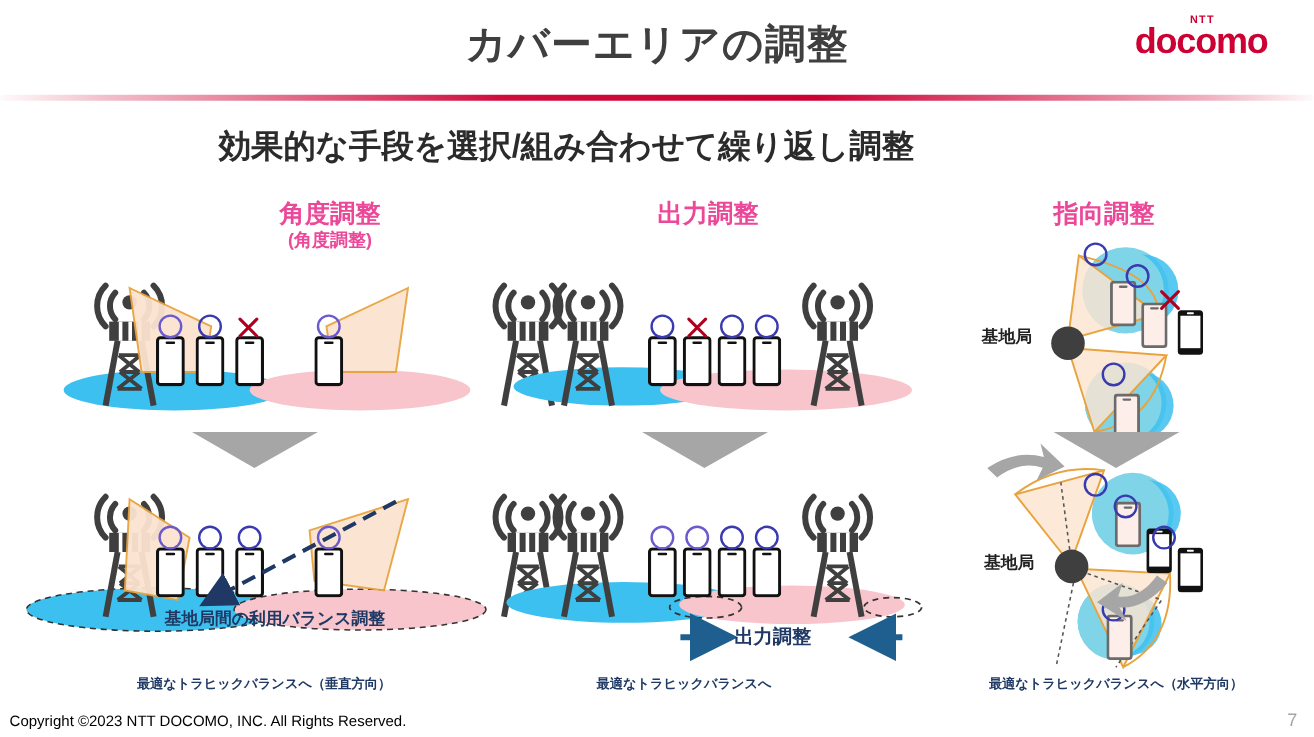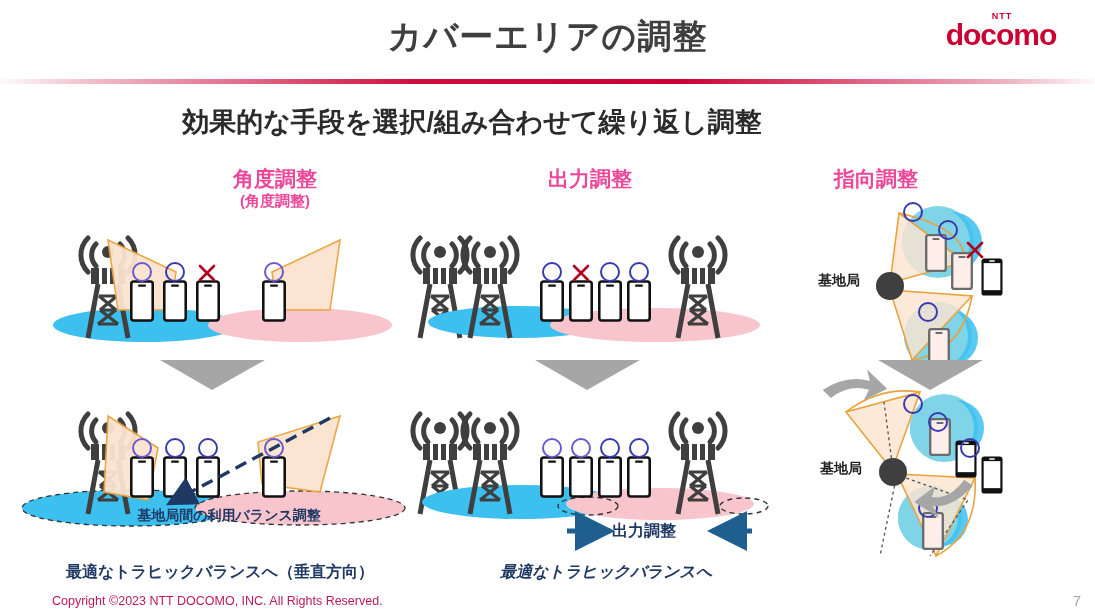--- a/index.html
+++ b/index.html
@@ -85,44 +85,43 @@
     position: absolute;
     text-align: center;
     color: #ec4899;
     font-weight: bold;
   }
   .col-head .main { font-size: 21px; line-height: 25px; }
   .col-head .sub  { font-size: 15px; line-height: 19px; }
 
   #head-1 { left: 155px; top: 166px; width: 240px; }
   #head-2 { left: 470px; top: 166px; width: 240px; }
-  #head-3 { left: 756px; top: 166px; width: 240px; }
+  #head-3 { left: 800px; top: 166px; width: 240px; }
 
   
   .caption {
     position: absolute;
     top: 562px;
     text-align: center;
-    font-size: 16px;
+    font-size: 11px;
     font-weight: bold;
     color: #1f3864;
     white-space: nowrap;
   }
   #cap-1 { left: 20px;  width: 400px; }
-  #cap-2 { left: 436px; width: 340px; font-style: italic; }
+  #cap-2 { left: 400px; width: 340px; }
   #cap-3 { left: 770px; width: 320px; }
 
   
   #copyright {
     position: absolute;
     left: 8px;
     top: 594px;
     font-size: 12.5px;
-    color: #be185d;
-    margin-left: 44px;
+    color: #000000;
   }
   #page-number {
     position: absolute;
     right: 14px;
     top: 592px;
     font-size: 15px;
     color: #a6a6a6;
   }
 
   svg { display: block; }
@@ -375,17 +374,18 @@
               font-size:14px; font-weight:bold; color:#1f3864;">基地局間の利用バランス調整</div>
 
   <div style="position:absolute; left:612px; top:521px; font-size:16px; font-weight:bold; color:#1f3864;">出力調整</div>
 
   <div style="position:absolute; left:818px; top:272px; font-size:14px; font-weight:bold; color:#222222;">基地局</div>
 
   <div style="position:absolute; left:820px; top:460px; font-size:14px; font-weight:bold; color:#222222;">基地局</div>
 
   <div class="caption" id="cap-1">最適なトラヒックバランスへ（垂直方向）</div>
   <div class="caption" id="cap-2">最適なトラヒックバランスへ</div>
+  <div class="caption" id="cap-3">最適なトラヒックバランスへ（水平方向）</div>
 
   <div id="copyright">Copyright ©2023 NTT DOCOMO, INC. All Rights Reserved.</div>
   <div id="page-number">7</div>
 
 </div>
 
 </body></html>

